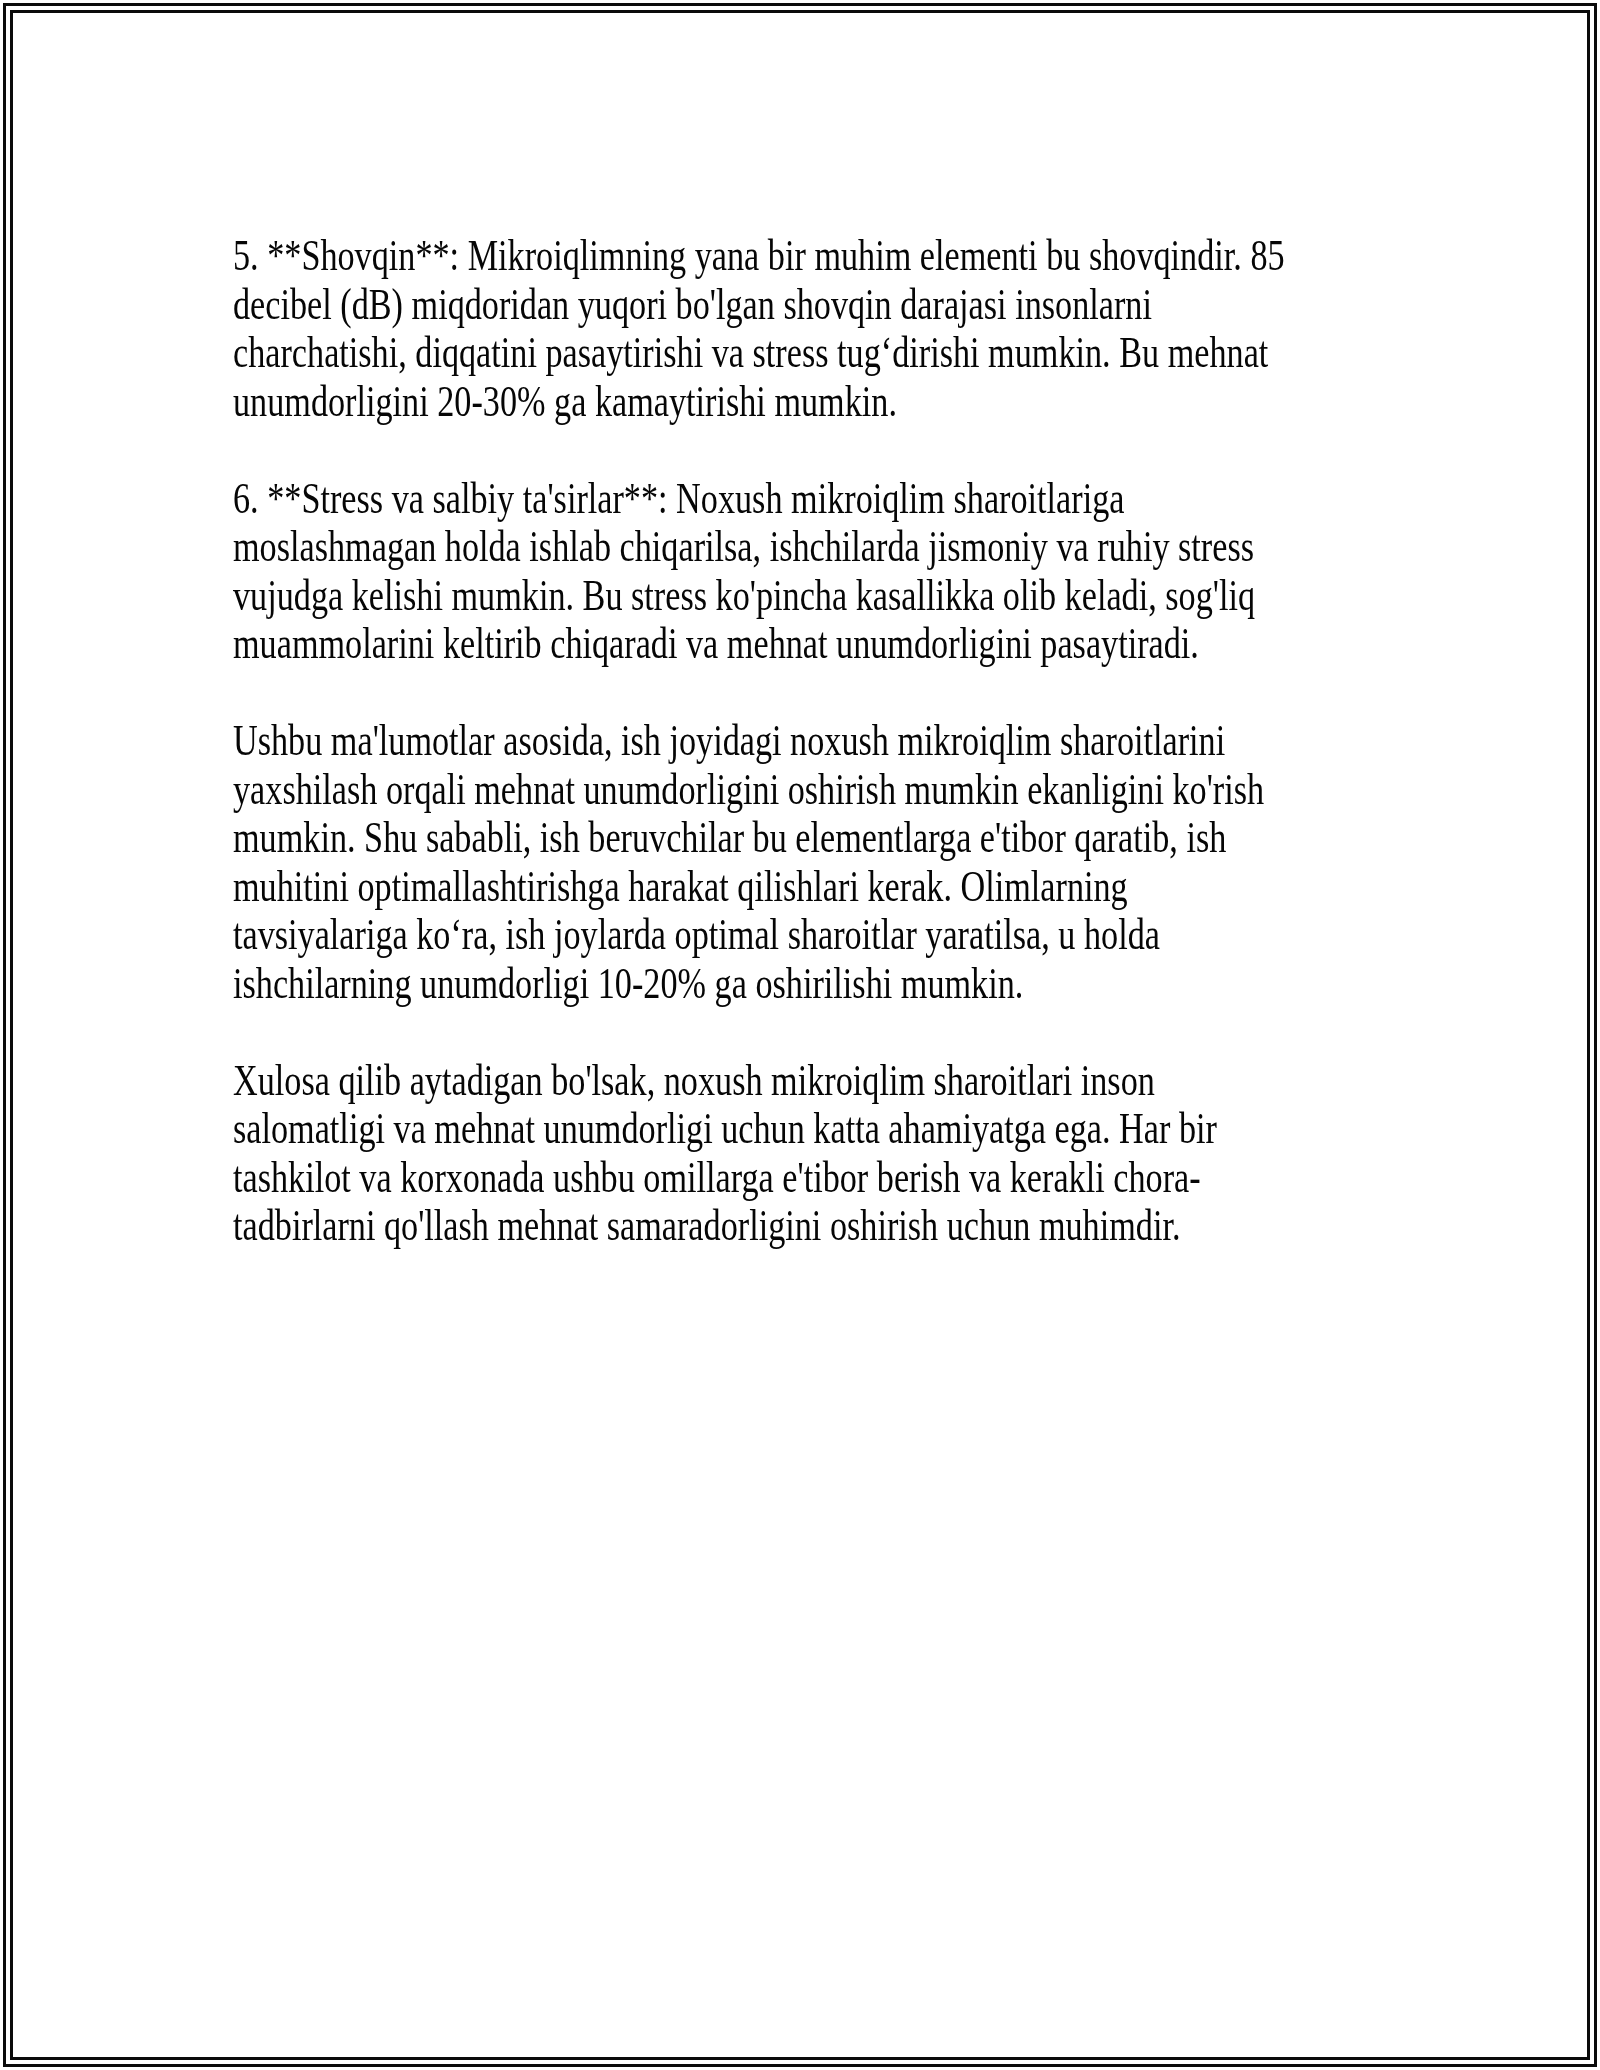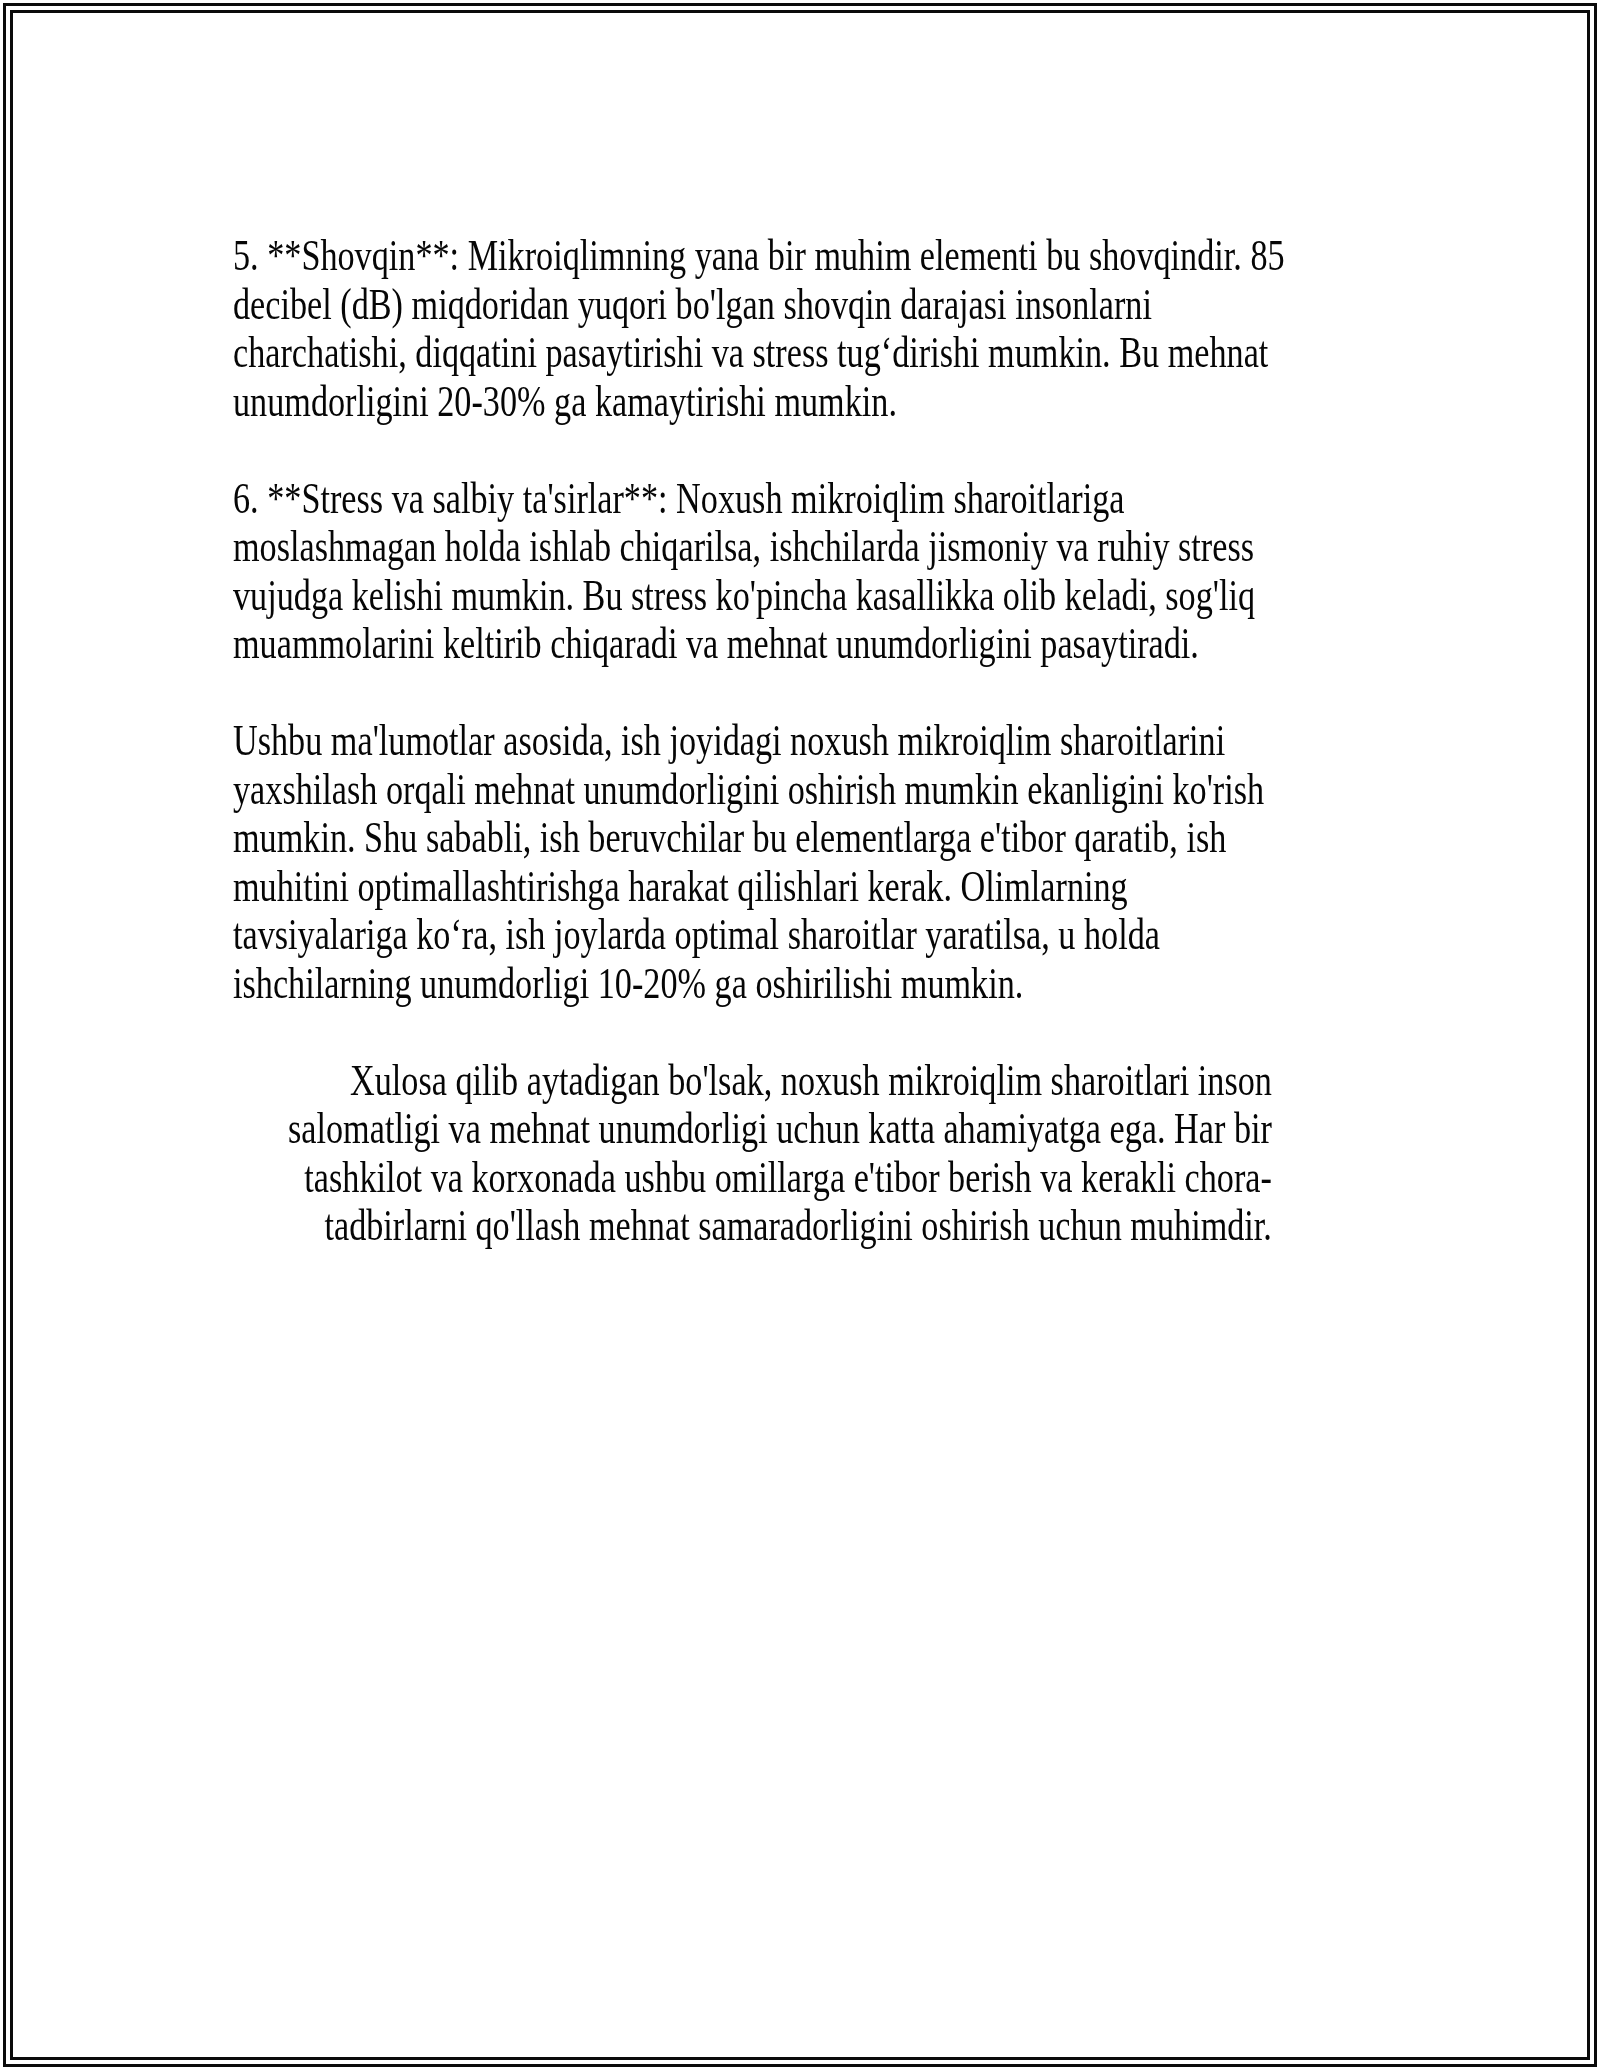--- a/index.html
+++ b/index.html
@@ -32,21 +32,20 @@
     top: 231px;
     left: 233px;
     right: 0;
     color: #060606;
   }
   .para {
     margin: 0 0 48.5px 0;
   }
   .para:last-child {
     margin-bottom: 0;
-    text-align: right;
   }
   .line {
     font-size: 45px;
     line-height: 48.5px;
     height: 48.5px;
     white-space: pre;
     transform: scaleX(0.76);
     transform-origin: 0 50%;
     letter-spacing: 0px;
   }

